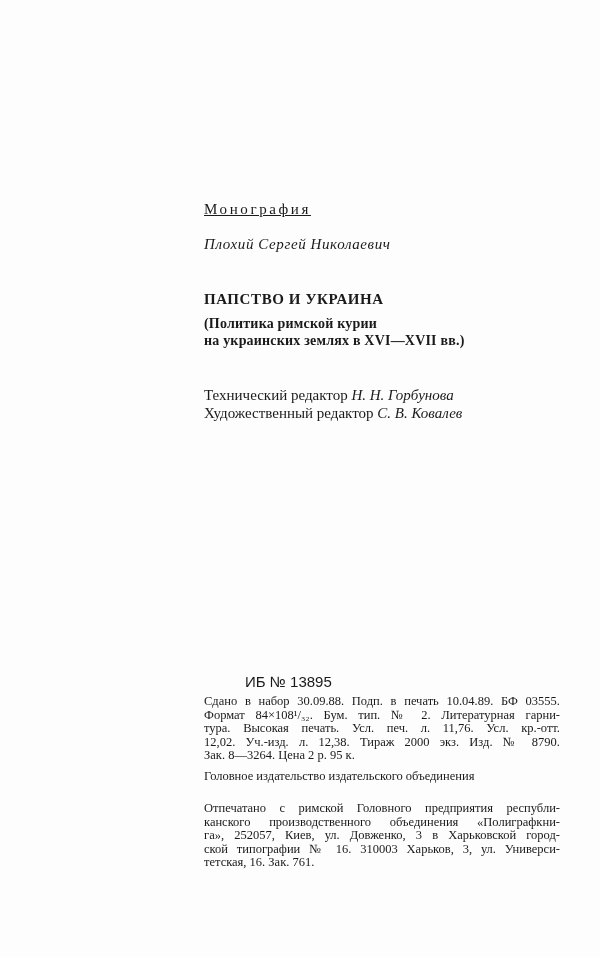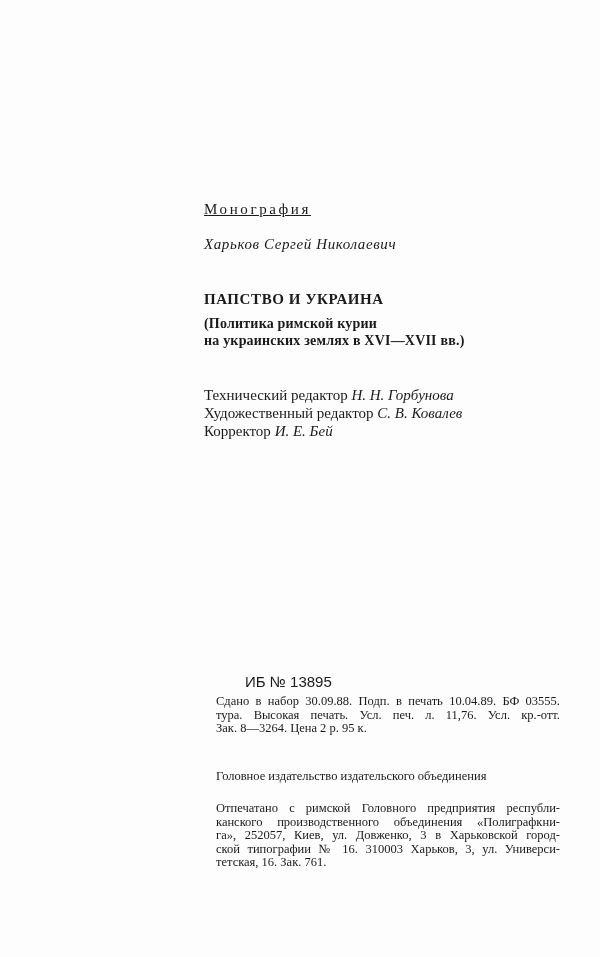--- a/index.html
+++ b/index.html
@@ -37,60 +37,58 @@
   .ib {
     left: 245px; top: 673px;
     font-family: "Liberation Sans", "DejaVu Sans", sans-serif;
     font-size: 15px;
   }
   .imprint {
     left: 204px; width: 356px;
     font-size: 12.5px; line-height: 13.5px;
     white-space: normal;
   }
-  .imprint .line { display: block; white-space: nowrap; text-align: justify; text-align-last: justify; margin-left: 12px; }
+  .imprint .line { display: block; white-space: nowrap; text-align: justify; text-align-last: justify; }
   .imprint .line.last { text-align-last: left; }
   .blk1 { top: 695px; }
   .blk2 { top: 770px; }
   .blk3 { top: 802px; }
 </style>
 </head>
 <body>
 
 <div class="abs genre">Монография</div>
 
-<div class="abs author">Харьков Сергей Николаевич</div>
+<div class="abs author">Плохий Сергей Николаевич</div>
 
 <div class="abs title">ПАПСТВО И УКРАИНА</div>
 
 <div class="abs subtitle">
   <div>(Политика римской курии</div>
   <div>на украинских землях в XVI—XVII вв.)</div>
 </div>
 
 <div class="abs credits">
   <div>
     <span>Технический редактор</span>
     <span class="name">Н. Н. Горбунова</span>
   </div>
   <div>
     <span>Художественный редактор</span>
     <span class="name">С. В. Ковалев</span>
   </div>
-  <div>
-    <span>Корректор</span>
-    <span class="name">И. Е. Бей</span>
-  </div>
 </div>
 
 <div class="abs ib">ИБ № 13895</div>
 
 <div class="abs imprint blk1">
   <span class="line">Сдано в набор 30.09.88. Подп. в печать 10.04.89. БФ 03555.</span>
+  <span class="line">Формат 84×108¹/₃₂. Бум. тип. № 2. Литературная гарни-</span>
   <span class="line">тура. Высокая печать. Усл. печ. л. 11,76. Усл. кр.-отт.</span>
+  <span class="line">12,02. Уч.-изд. л. 12,38. Тираж 2000 экз. Изд. № 8790.</span>
   <span class="line last">Зак. 8—3264. Цена 2 р. 95 к.</span>
 </div>
 
 <div class="abs imprint blk2">
   <span class="line last">Головное издательство издательского объединения</span>
 </div>
 
 <div class="abs imprint blk3">
   <span class="line">Отпечатано с римской Головного предприятия республи-</span>
   <span class="line">канского производственного объединения «Полиграфкни-</span>

